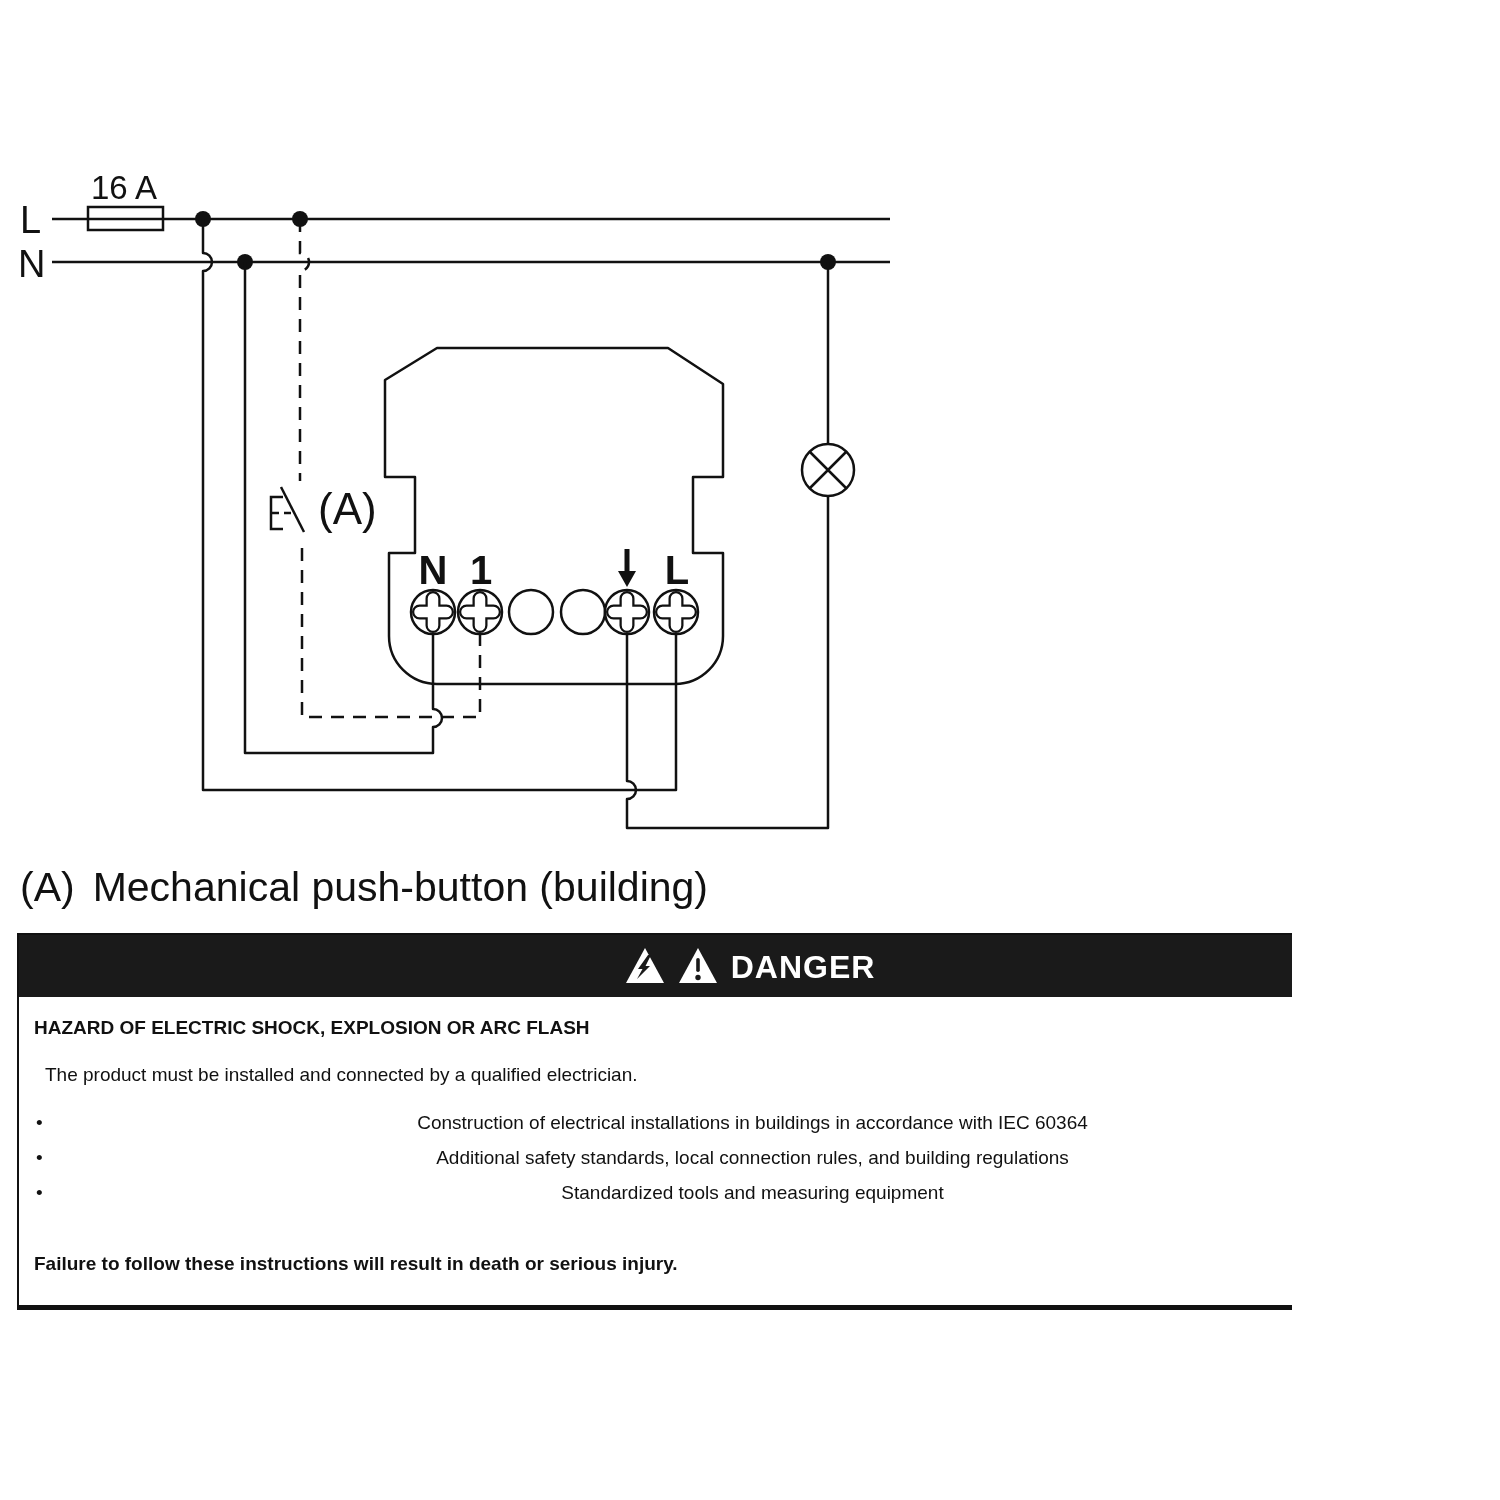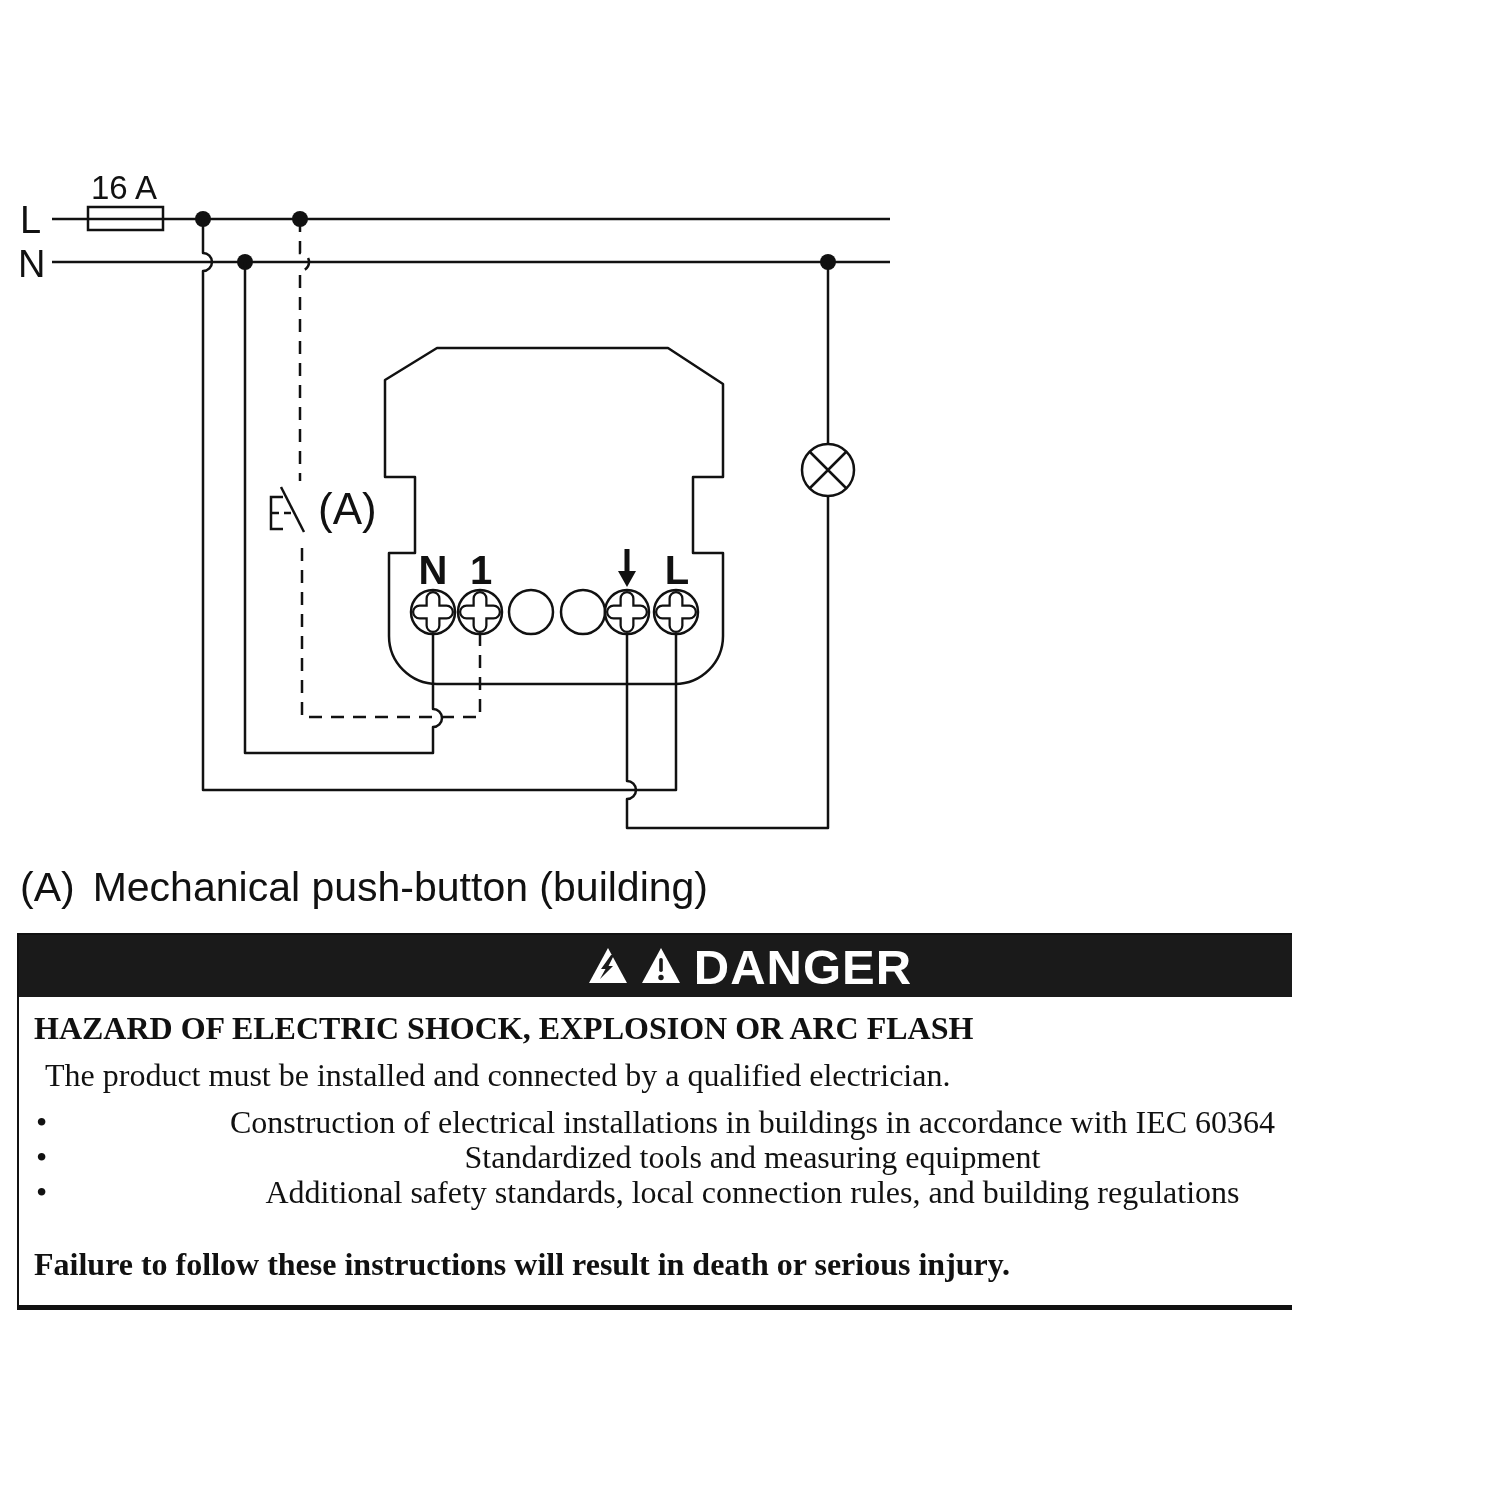--- a/index.html
+++ b/index.html
@@ -15,25 +15,25 @@
   }
   .danger-box{
     position:absolute;left:17px;top:933px;width:1466px;height:377px;
     box-sizing:border-box;background:#fff;
     border:2px solid #111;border-bottom-width:5px;
   }
   .danger-header{
     height:62px;background:#1a1a1a;display:flex;align-items:center;justify-content:center;gap:13px;
   }
   .danger-title{
-    color:#fff;font-size:49px;font-weight:bold;letter-spacing:1px;line-height:1;
+    color:#fff;font-size:32px;font-weight:bold;letter-spacing:1px;line-height:1;
     padding-top:2px;
   }
   .warn-icon{display:block;}
-  .danger-body{padding:14px 32px 0 15px;font-size:32px;line-height:34px;font-family:Liberation Serif, serif;}
+  .danger-body{padding:14px 32px 0 15px;font-size:19px;line-height:34px;}
   .dz-heading{font-weight:bold;margin:0 0 13px 0;}
   .dz-intro{margin:11px;}
   .dz-intro div{white-space:nowrap;}
   .dz-bullets{list-style:none;margin:13px 0 0 0;padding:0;text-align:center;}
   .dz-bullets li{padding-left:22px;position:relative;line-height:35px;white-space:nowrap;}
   .dz-bullets li::before{content:"\2022";position:absolute;left:2px;}
   .dz-footer{font-weight:bold;margin:37px 0 0 0;white-space:nowrap;}
 </style>
 </head>
 <body>
@@ -131,20 +131,20 @@
       </svg>
       <span class="danger-title">DANGER</span>
     </div>
     <div class="danger-body">
       <p class="dz-heading">HAZARD OF ELECTRIC SHOCK, EXPLOSION OR ARC FLASH</p>
       <div class="dz-intro">
         <div>The product must be installed and connected by a qualified electrician.</div>
       </div>
       <ul class="dz-bullets">
         <li>Construction of electrical installations in buildings in accordance with IEC 60364</li>
+        <li>Additional safety standards, local connection rules, and building regulations</li>
         <li>Standardized tools and measuring equipment</li>
-        <li>Additional safety standards, local connection rules, and building regulations</li>
       </ul>
       <p class="dz-footer">Failure to follow these instructions will result in death or serious injury.</p>
     </div>
   </div>
 
 </div>
 
 </body></html>

